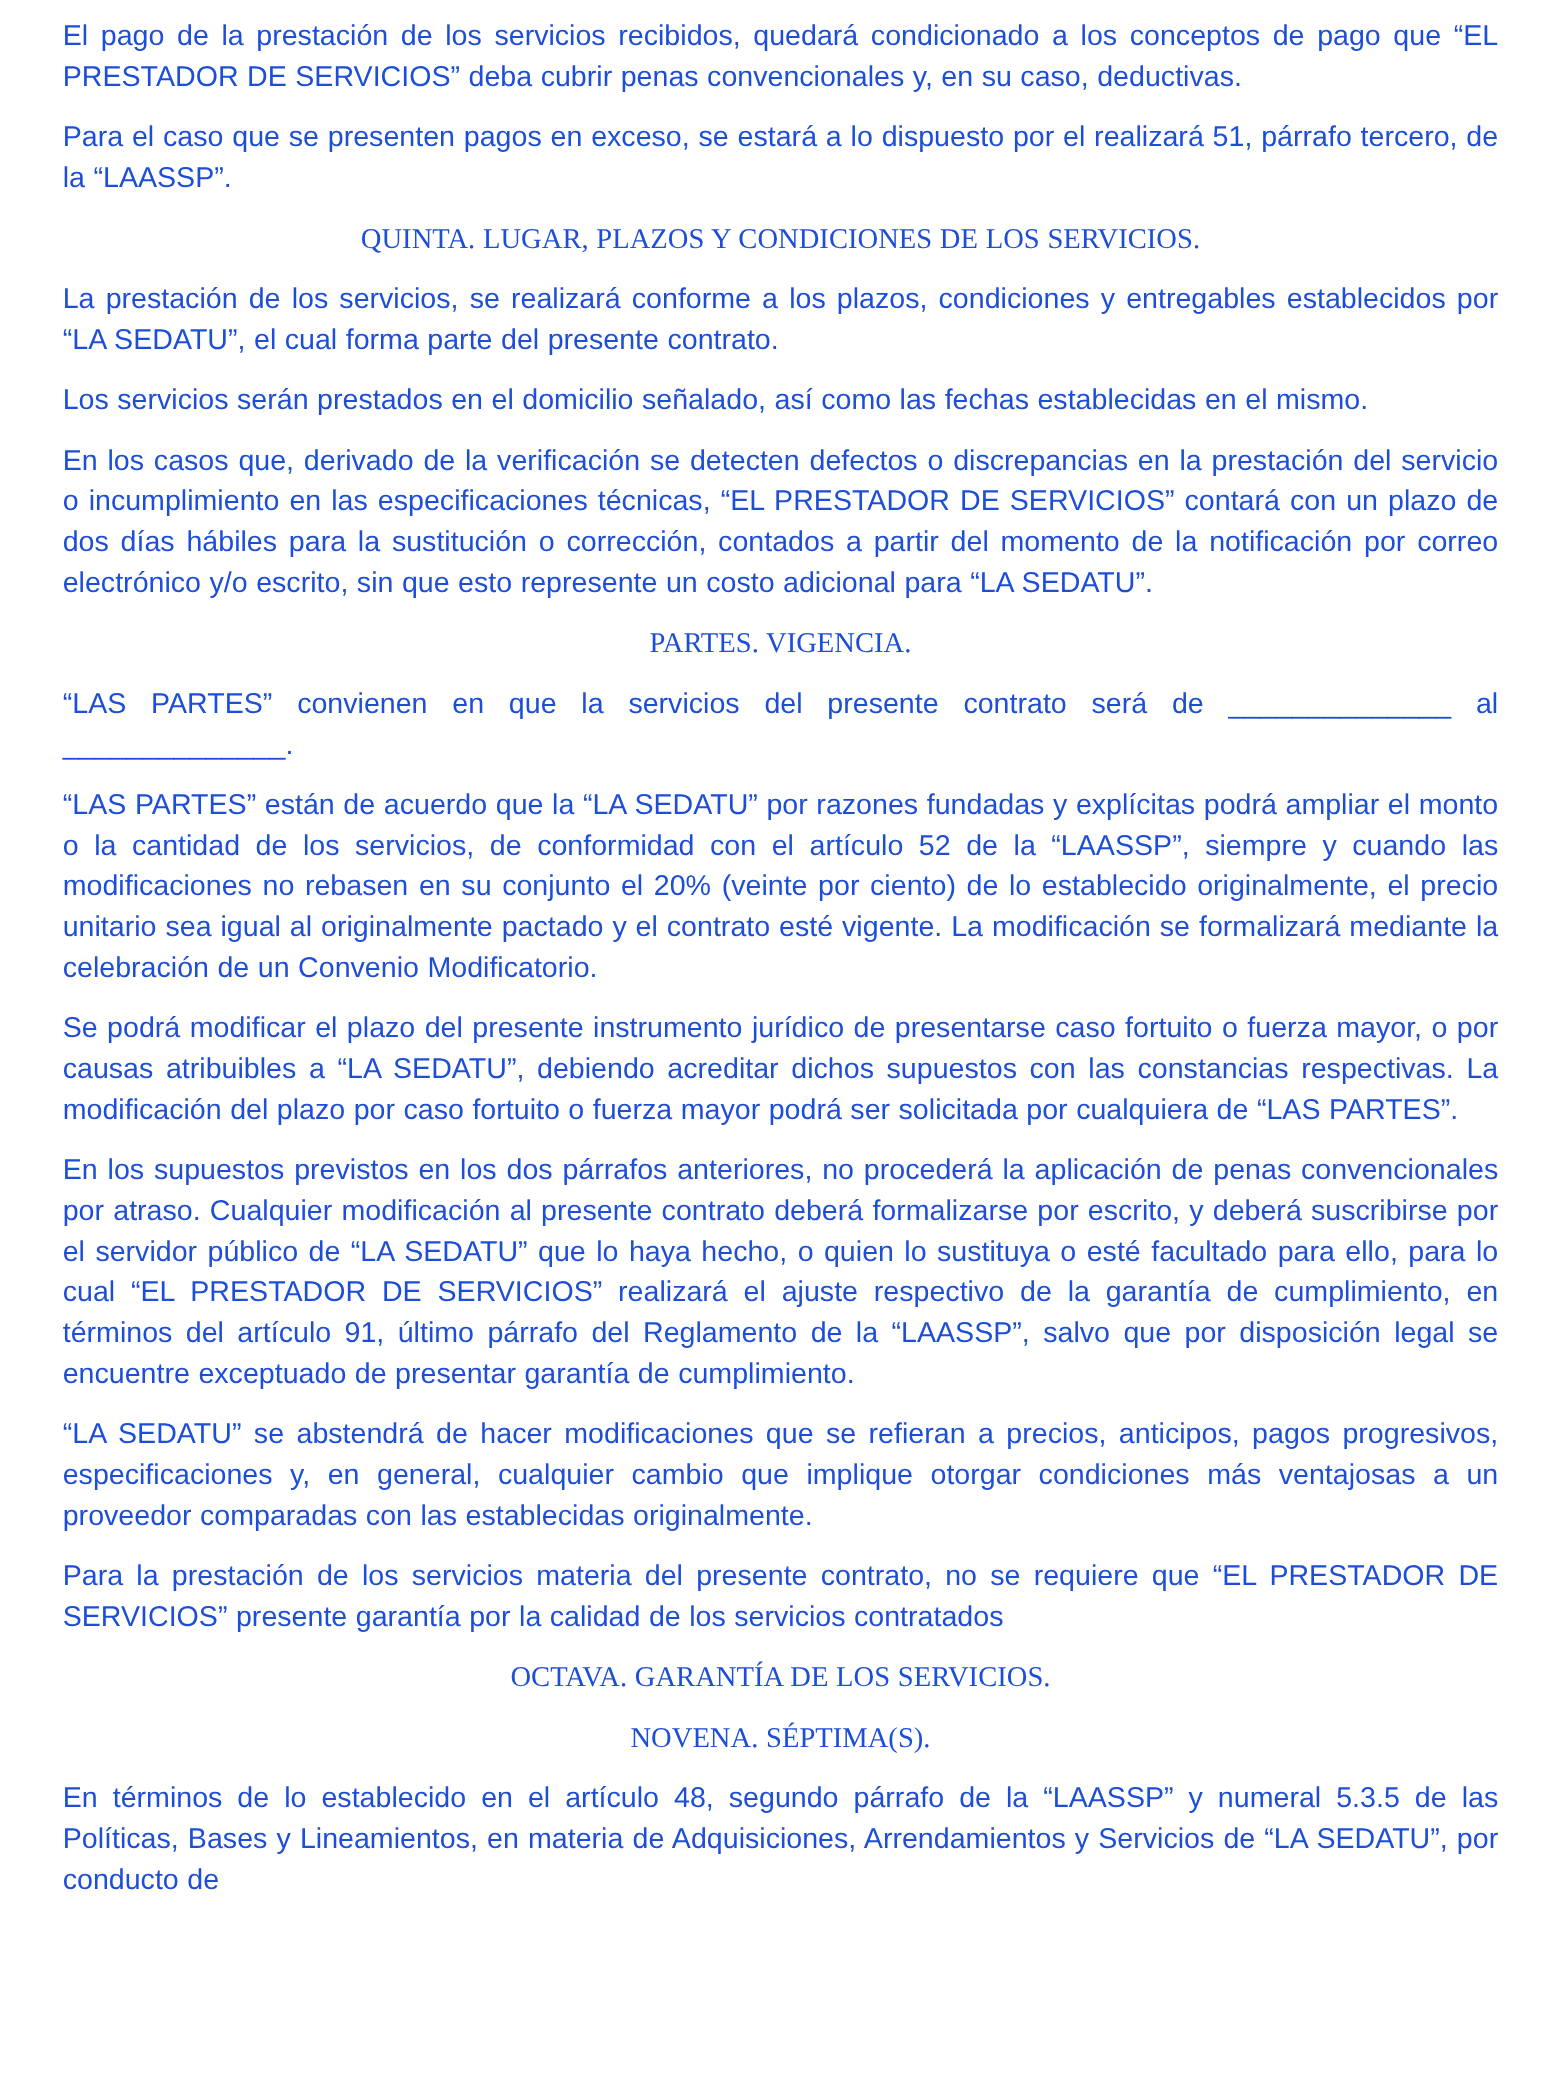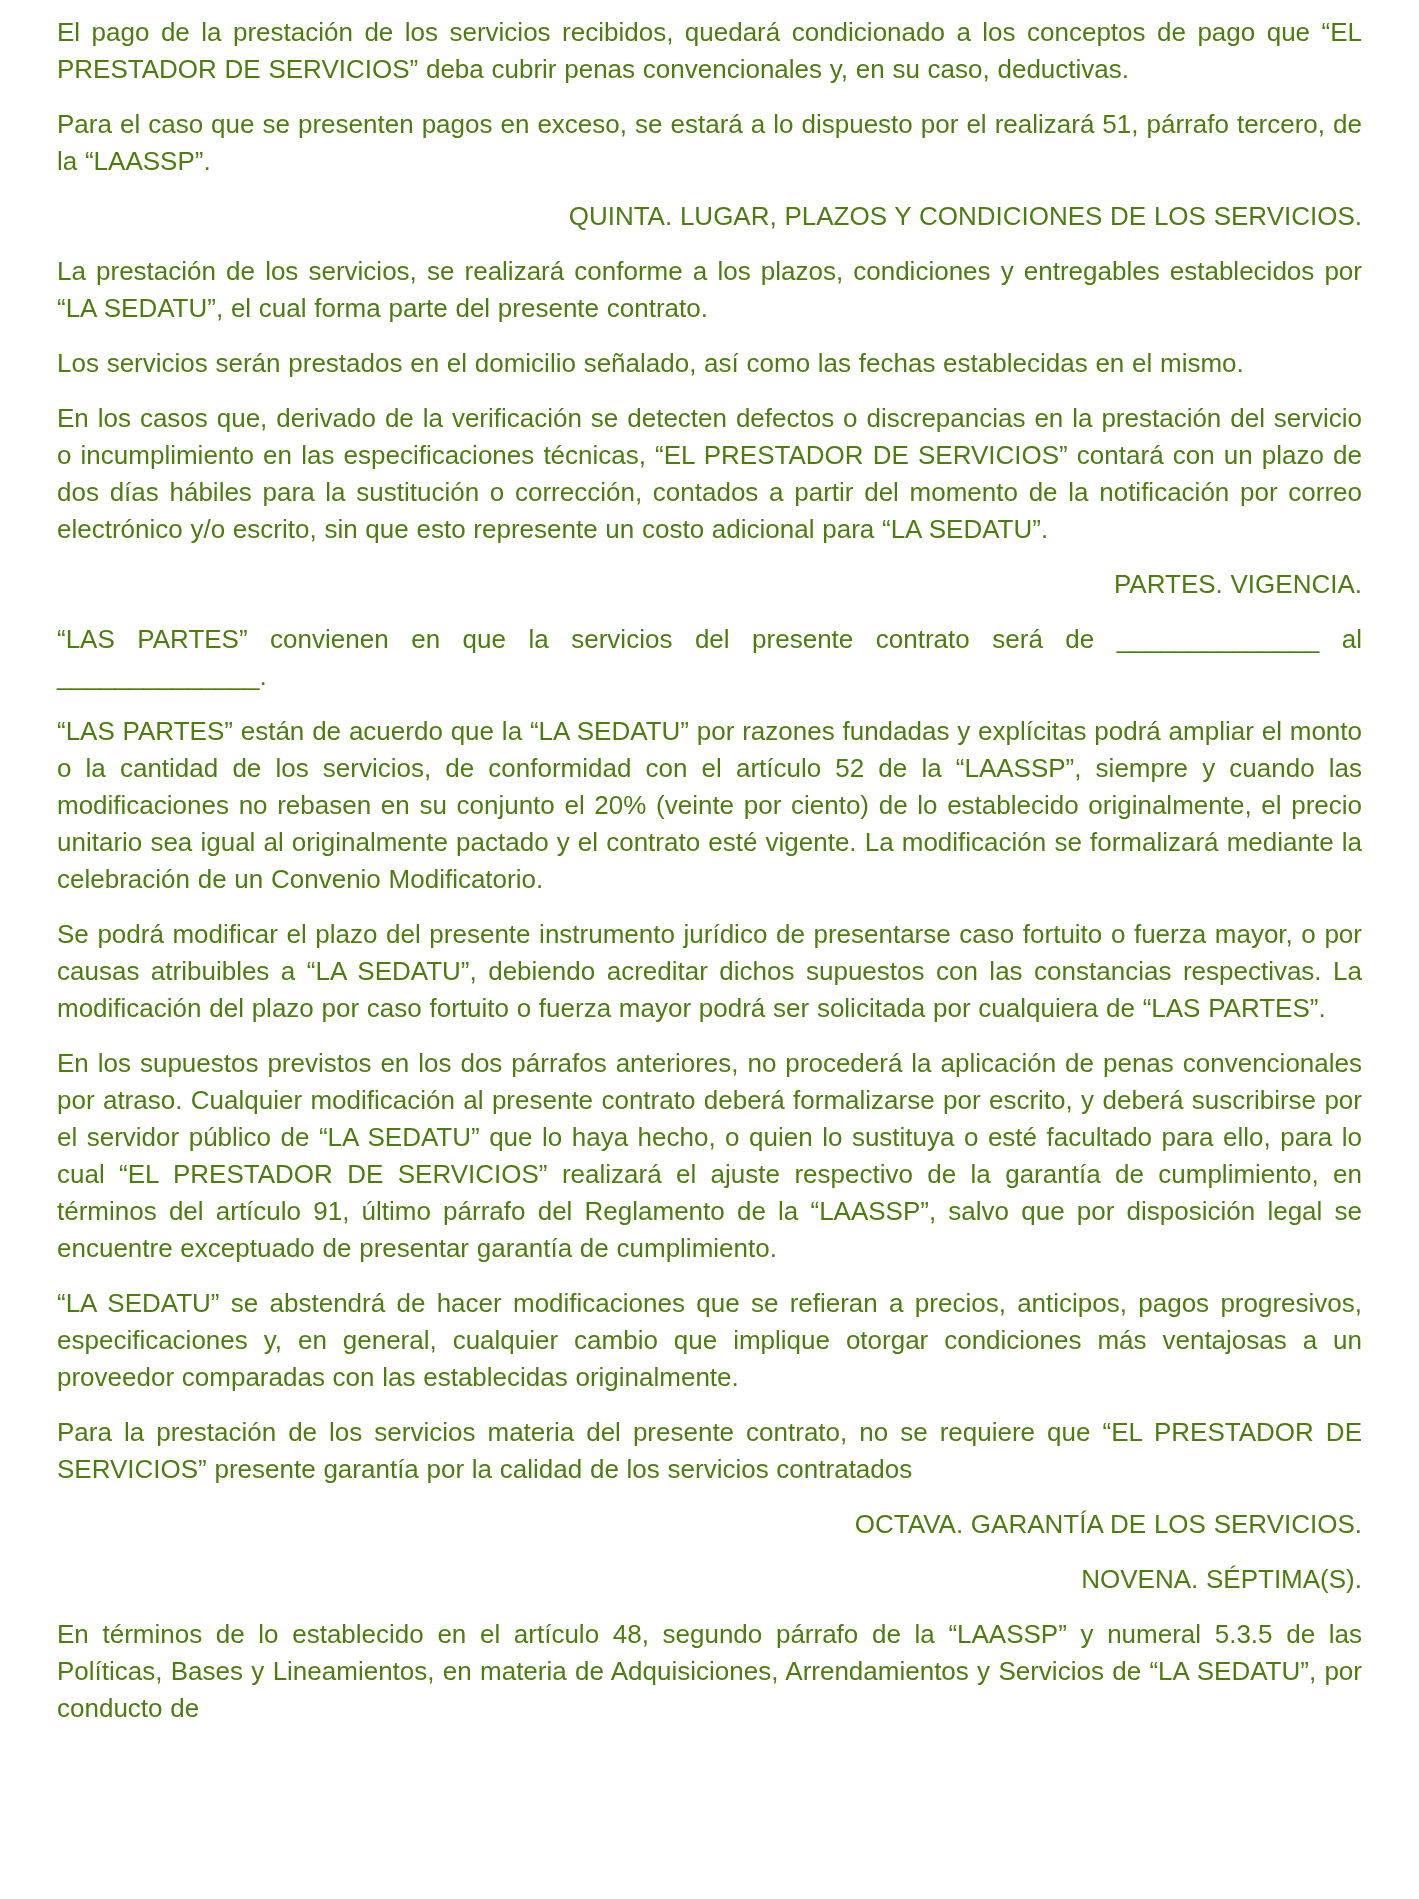--- a/index.html
+++ b/index.html
@@ -6,29 +6,30 @@
   .page {
     width: 1419px;
     height: 1899px;
     box-sizing: border-box;
     padding: 14px 57px 0 57px;
     overflow: hidden;
     background: #ffffff;
     font-family: "Liberation Sans", sans-serif;
     font-size: 26px;
     line-height: 37px;
-    color: #4d7c0f;
+    color: #1d4ed8;
   }
   .block {
     margin: 0 0 18px 0;
     text-align: justify;
     word-spacing: 0.5px;
   }
   .heading {
-    text-align: right;
+    text-align: center;
+    font-family: Liberation Serif, serif;
   }
 </style>
 </head>
 <body>
 
 <div class="page">
   <p class="block">El pago de la prestación de los servicios recibidos, quedará condicionado a los conceptos de pago que “EL PRESTADOR DE SERVICIOS” deba cubrir penas convencionales y, en su caso, deductivas.</p>
   <p class="block">Para el caso que se presenten pagos en exceso, se estará a lo dispuesto por el realizará 51, párrafo tercero, de la “LAASSP”.</p>
   <p class="block heading">QUINTA. LUGAR, PLAZOS Y CONDICIONES DE LOS SERVICIOS.</p>
   <p class="block">La prestación de los servicios, se realizará conforme a los plazos, condiciones y entregables establecidos por “LA SEDATU”, el cual forma parte del presente contrato.</p>

